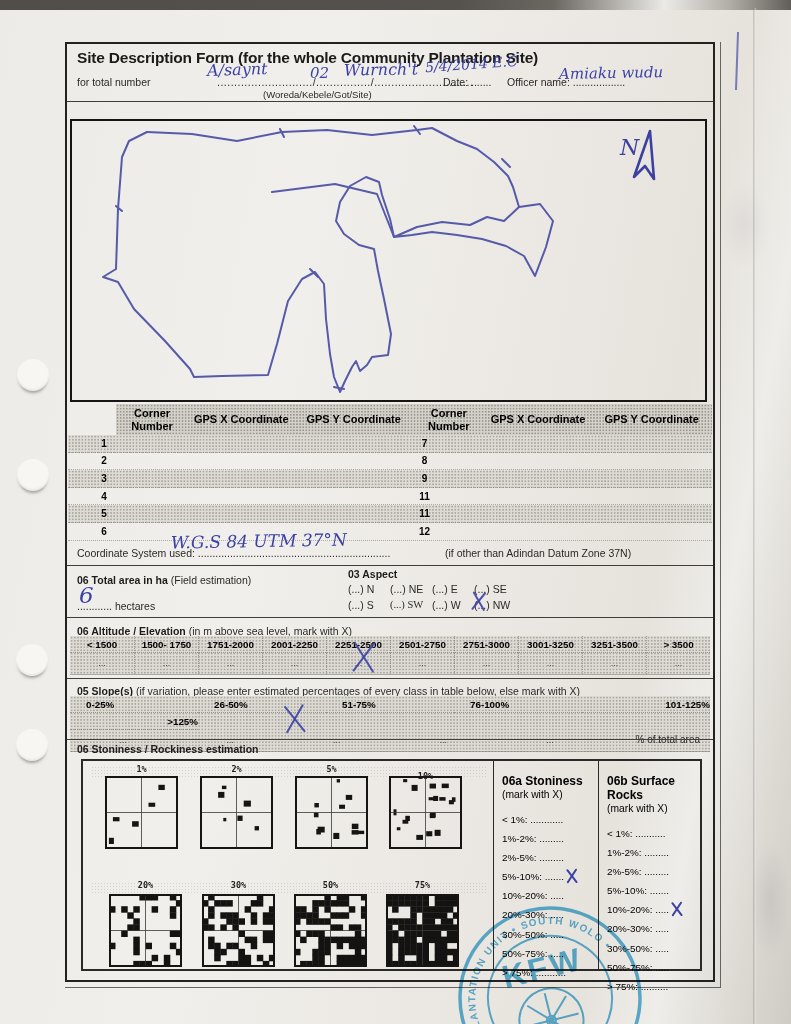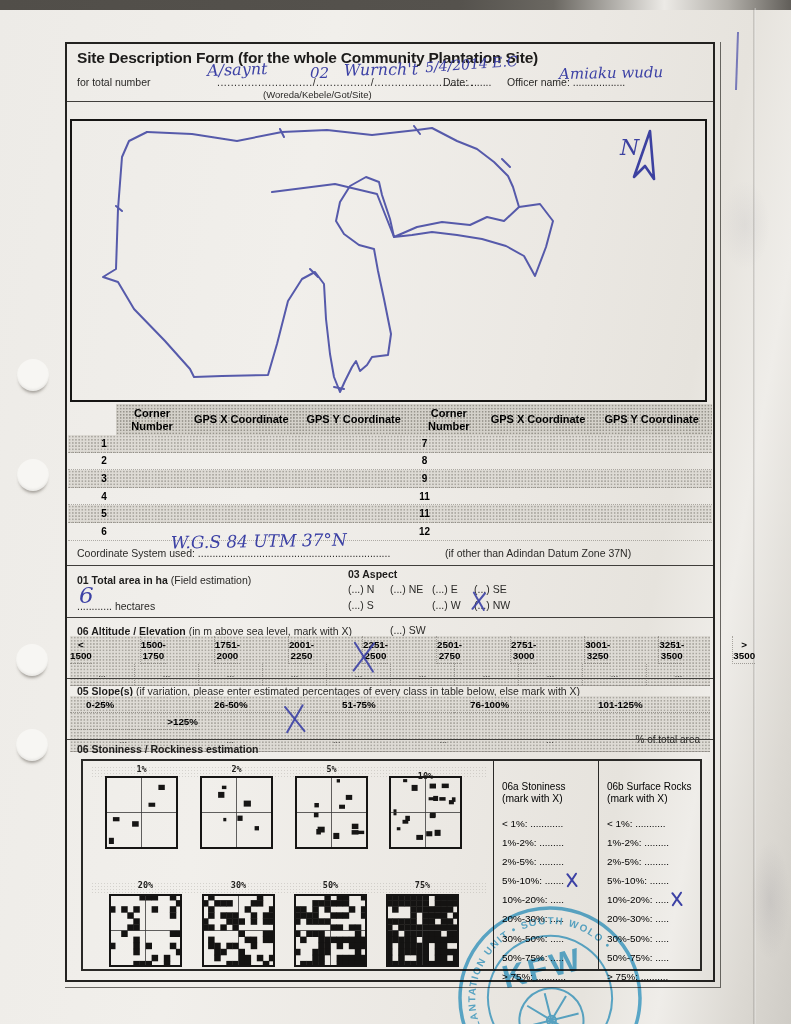--- a/index.html
+++ b/index.html
@@ -60,21 +60,21 @@
   .vdots{font-size:9px;text-align:center;padding:5px 0 6px 0;color:#44423f;}
   .vline{border-left:1px dotted rgba(110,106,100,.55);}
 
   
   .stonbox{position:absolute;left:14px;top:715px;width:621px;height:212px;border:2px solid #2a2927;box-sizing:border-box;}
   .vdiv{position:absolute;top:0;bottom:0;width:0;border-left:1.5px solid #2a2927;}
   .plab{position:absolute;font-size:8.5px;font-weight:bold;color:#232220;width:73px;text-align:center;font-family:"DejaVu Sans Mono",monospace;}
   .pattern-square{position:absolute;width:73px;height:73px;}
   .labstrip{position:absolute;height:11px;background-image:radial-gradient(rgba(130,126,120,.5) 0.7px,transparent 0.9px);background-size:3px 3px;opacity:.5;}
   .scol{position:absolute;top:0;bottom:0;}
-  .scol .t{font-weight:normal;font-size:10px;padding:20px 0 1px 8px;}
+  .scol .t{font-weight:bold;font-size:12px;padding:13px 0 1px 8px;}
   .scol .s{font-size:10.3px;padding:0 0 10px 8px;}
   .scol .it{font-size:9.9px;padding-left:8px;height:19.1px;line-height:19.1px;white-space:nowrap;}
 
   .stamp{position:absolute;left:450px;top:898px;width:200px;height:200px;transform:rotate(-14deg);
     opacity:.82;mix-blend-mode:multiply;}
   .penline{position:absolute;left:736px;top:32px;width:2px;height:58px;background:#3c41a5;opacity:.65;transform:rotate(2deg);}
 </style>
 </head>
 <body>
 
@@ -185,42 +185,42 @@
           <div></div>
         </div>
     </div>
 
     <div class="abs lbl" style="left:10px;top:503px;">Coordinate System used: ..................................................................</div>
     <div class="abs lbl" style="left:378px;top:503px;">(if other than Adindan Datum Zone 37N)</div>
     <div class="abs hand" style="left:104px;top:487px;font-size:17px;transform:rotate(-1deg);">W.G.S  84  UTM 37°N</div>
     <div class="hr" style="top:521px;"></div>
 
     <div class="abs" style="left:10px;top:526px;">
-      <span class="sec-b">01 Total area in ha</span><span class="sec-r"> (Field estimation)</span>
+      <span class="sec-b">06 Total area in ha</span><span class="sec-r"> (Field estimation)</span>
     </div>
     <div class="abs lbl" style="left:10px;top:556px;">............ hectares</div>
     <div class="abs hand" style="left:12px;top:538px;font-size:23px;">6</div>
 
     <div class="abs sec-b" style="left:281px;top:524px;">03 Aspect</div>
     <div class="abs lbl" style="left:281px;top:539px;">(...) N</div>
     <div class="abs lbl" style="left:323px;top:539px;">(...) NE</div>
     <div class="abs lbl" style="left:365px;top:539px;">(...) E</div>
     <div class="abs lbl" style="left:407px;top:539px;">(...) SE</div>
     <div class="abs lbl" style="left:281px;top:555px;">(...) S</div>
-    <div class="abs lbl" style="left:323px;top:580px;">(...) SW</div>
+    <div class="abs lbl" style="left:323px;top:555px;font-family:Liberation Serif, serif;">(...) SW</div>
     <div class="abs lbl" style="left:365px;top:555px;">(...) W</div>
     <div class="abs lbl" style="left:407px;top:555px;">(...) NW</div>
     <div class="xmark" style="left:404px;top:548px;width:15px;height:17px;transform:rotate(6deg);"></div>
     <div class="hr" style="top:573px;"></div>
 
     <div class="abs" style="left:10px;top:577px;">
       <span class="sec-b">06 Altitude / Elevation</span><span class="sec-r"> (in m above sea level, mark with X)</span>
     </div>
     <div class="vtable shade" style="top:592px;">
-      <div class="vrow" style="grid-template-columns:repeat(10,1fr);gap:48px;">
+      <div class="vrow" style="grid-template-columns:repeat(10,1fr);">
         <div class="vcell">&lt; 1500</div>
         <div class="vcell vline">1500- 1750</div>
         <div class="vcell vline">1751-2000</div>
         <div class="vcell vline">2001-2250</div>
         <div class="vcell vline">2251-2500</div>
         <div class="vcell vline">2501-2750</div>
         <div class="vcell vline">2751-3000</div>
         <div class="vcell vline">3001-3250</div>
         <div class="vcell vline">3251-3500</div>
         <div class="vcell vline">&gt; 3500</div>
@@ -243,21 +243,21 @@
 
     <div class="abs" style="left:10px;top:637px;">
       <span class="sec-b">05 Slope(s)</span><span class="sec-r"> (if variation, please enter estimated percentages of every class in table below, else mark with X)</span>
     </div>
     <div class="vtable shade" style="top:652px;">
       <div class="vrow" style="grid-template-columns:repeat(5,1fr);">
         <div class="vcell" style="text-align:left;padding-left:16px;">0-25%</div>
         <div class="vcell" style="text-align:left;padding-left:16px;">26-50%</div>
         <div class="vcell" style="text-align:left;padding-left:16px;">51-75%</div>
         <div class="vcell" style="text-align:left;padding-left:16px;">76-100%</div>
-        <div class="vcell" style="text-align:left;padding-left:16px;">101-125%</div>
+        <div class="vcell" style="text-align:right;padding-left:16px;">101-125%</div>
         <div class="vcell" style="text-align:right;padding-left:16px;">&gt;125%</div>
       </div>
       <div class="vrow" style="grid-template-columns:repeat(6,1fr);position:relative;">
         <div class="vdots">...</div>
           <div class="vdots">...</div>
         <div class="vdots">...</div>
           <div class="vdots">...</div>
         <div class="vdots">...</div>
           <div class="vdots">...</div>
         <div class="abs small" style="right:10px;top:4px;font-size:10px;">% of total area</div>

